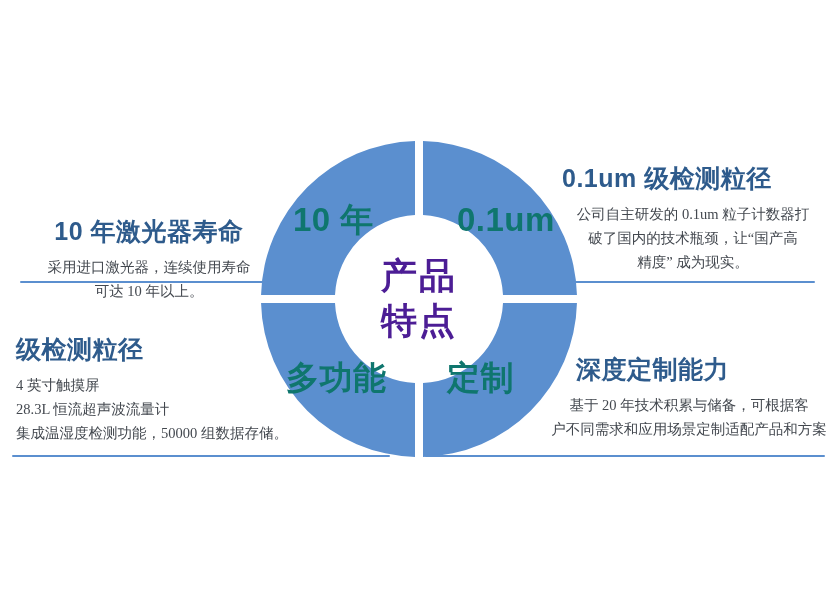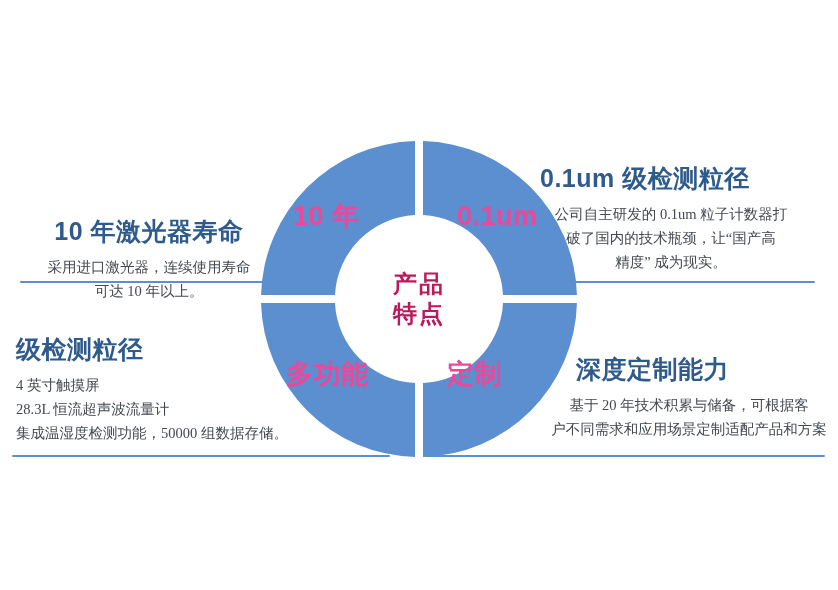--- a/index.html
+++ b/index.html
@@ -27,44 +27,44 @@
     height: 316px;
   }
   #donut-svg {
     display: block;
     width: 316px;
     height: 316px;
   }
 
   .ring-label {
     position: absolute;
-    color: #ec4899;
-    font-size: 27px;
+    color: #0f766e;
+    font-size: 33px;
     font-weight: 700;
     letter-spacing: 0.5px;
     white-space: nowrap;
     line-height: 1;
   }
   #label-years   { left: 32px;  top: 62px;  }
   #label-micron  { left: 180px; top: 62px; margin-left: 16px;  }
   #label-multi   { left: 25px;  top: 220px; }
   #label-custom  { left: 186px; top: 220px; }
 
   #center-text {
     position: absolute;
     left: 0;
     top: 0;
     width: 316px;
     height: 316px;
     display: flex;
     flex-direction: column;
     align-items: center;
     justify-content: center;
-    color: #be185d;
-    font-size: 24px;
+    color: #4c1d95;
+    font-size: 36px;
     font-weight: 700;
     line-height: 1.24;
     letter-spacing: 2px;
     pointer-events: none;
   }
 
   
   .block { position: absolute; }
 
   .block h2 {
@@ -79,21 +79,21 @@
   .block p {
     margin: 0;
     color: #43484F;
     font-size: 14.5px;
     line-height: 1.68;
     font-family: "Liberation Serif", "DejaVu Serif", serif;
   }
   .block p.lines span { display: block; }
 
   #block-tl { left: 18px;  top: 182px; width: 262px; text-align: center; margin-top: 36px; }
-  #block-tr { left: 540px; top: 165px; width: 262px; text-align: center; }
+  #block-tr { left: 562px; top: 165px; width: 262px; text-align: center; }
   #block-tr h2 { text-align: left; }
   #block-bl { left: 16px;  top: 336px; width: 290px; text-align: left; }
   #block-br { left: 548px; top: 356px; width: 282px; text-align: center; }
   #block-br h2 { text-align: left; margin-left: 28px; }
 
   
   .rule {
     position: absolute;
     height: 2px;
     background: #5B8FCF;

